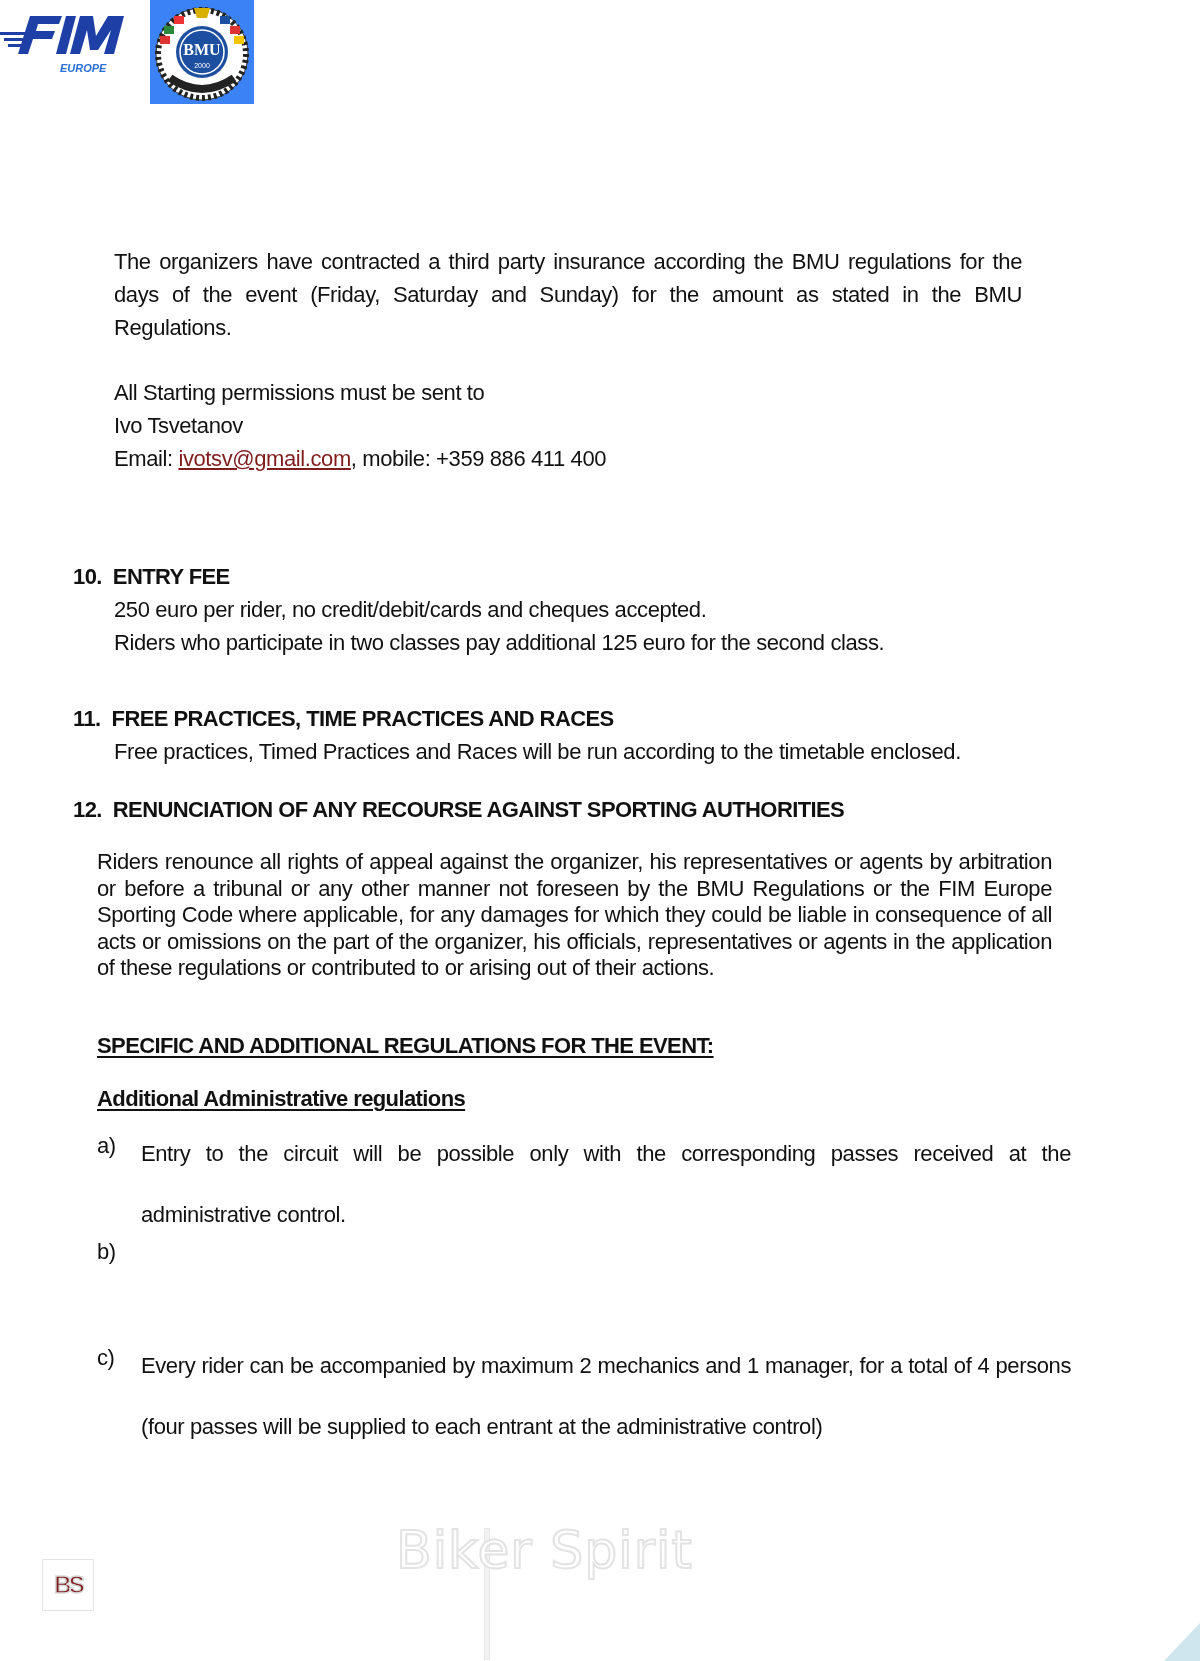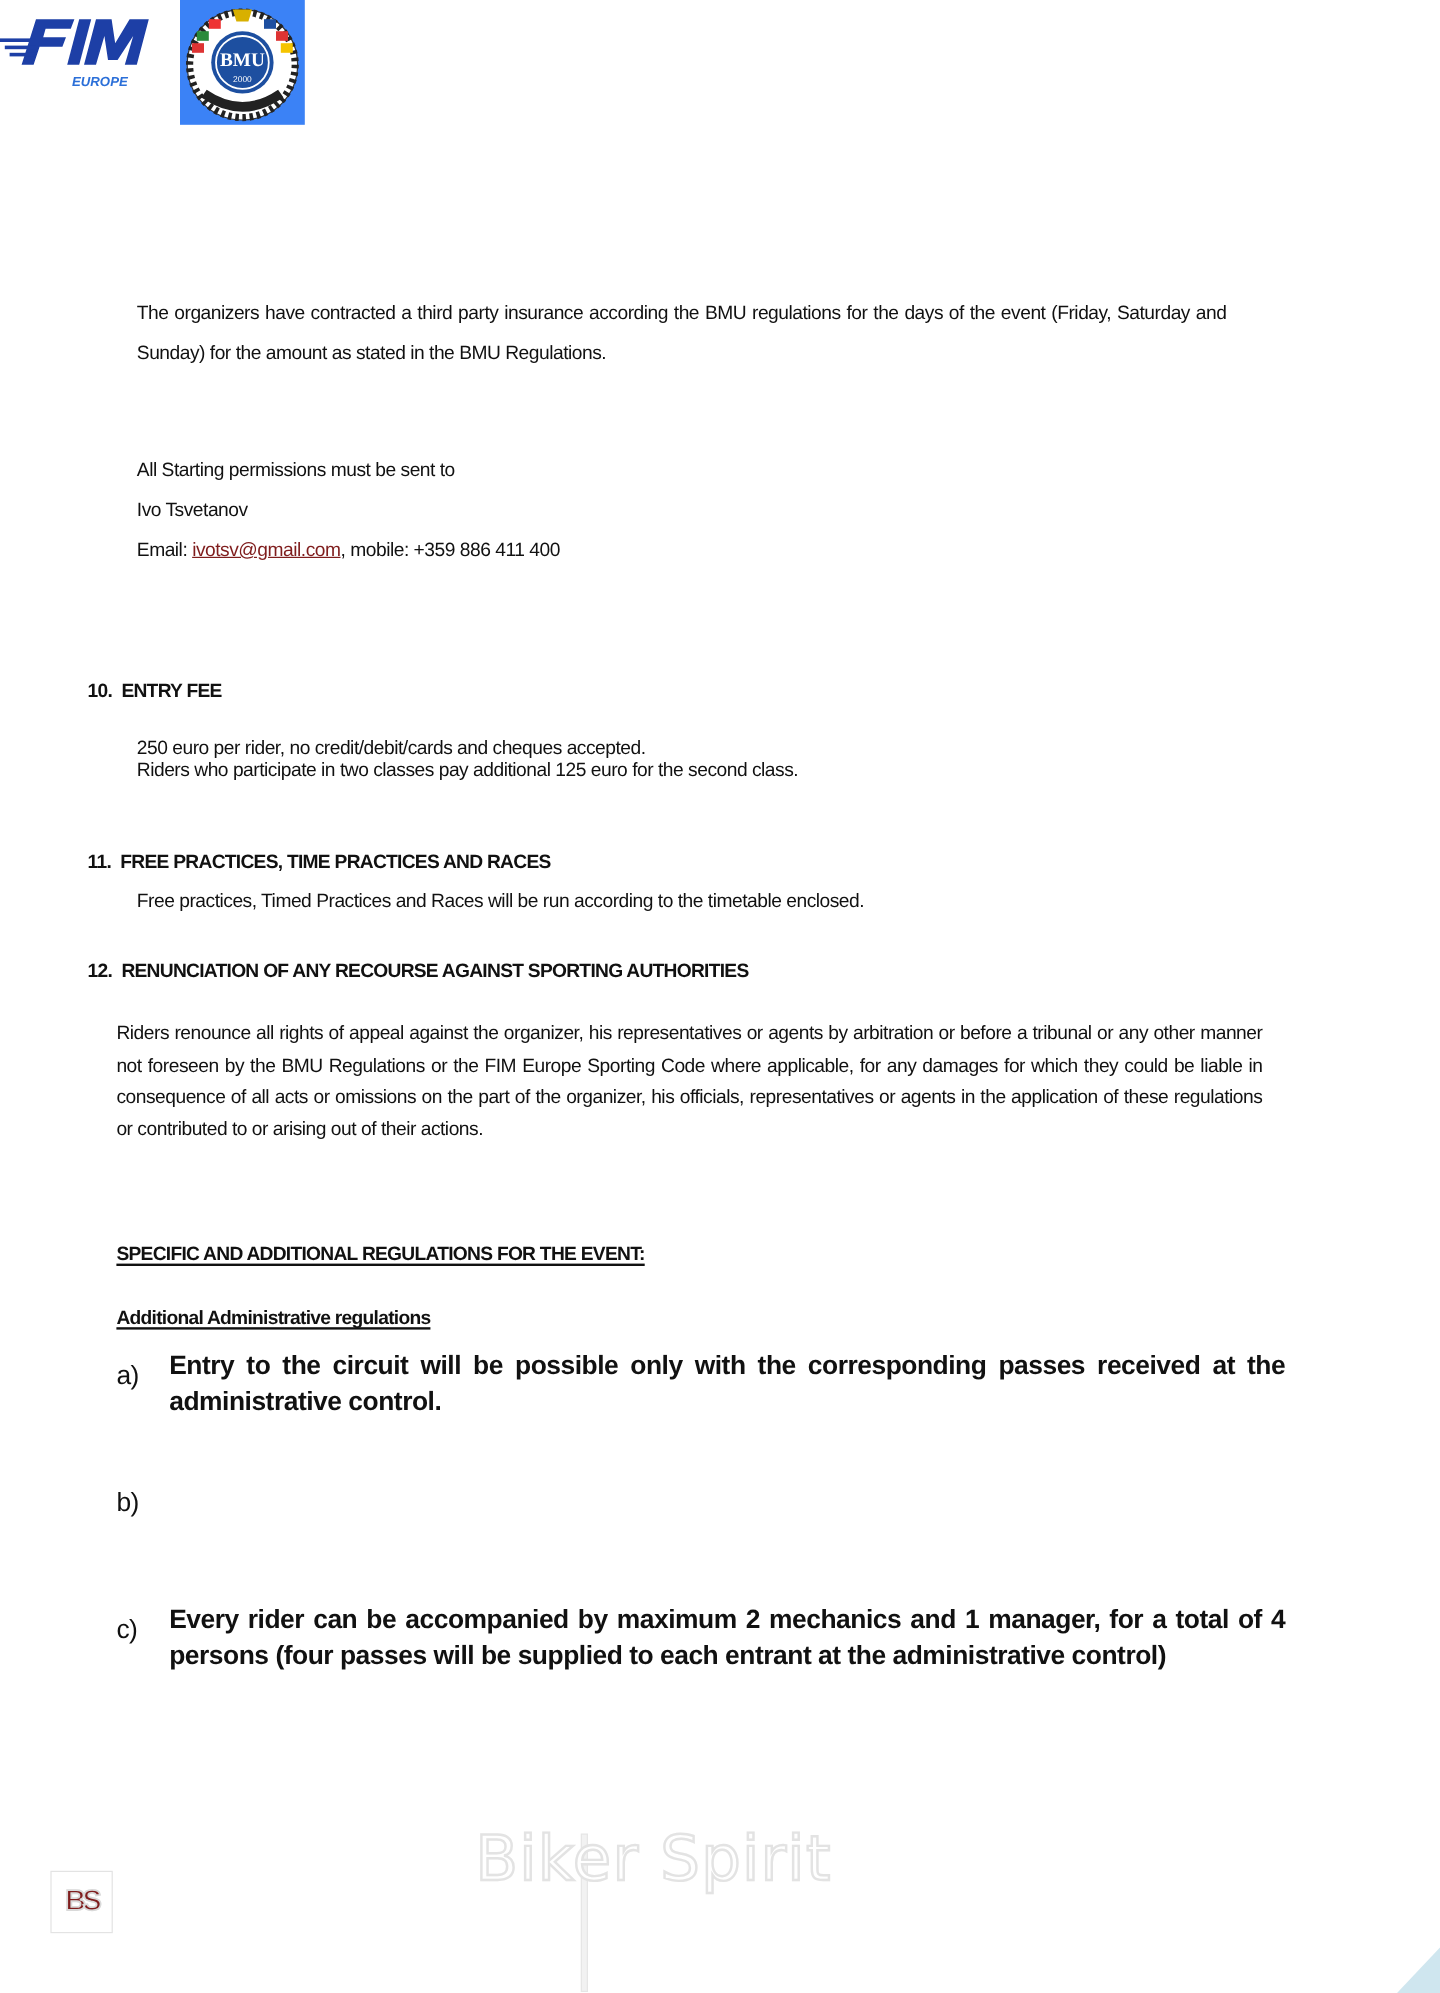--- a/index.html
+++ b/index.html
@@ -5,31 +5,31 @@
     html, body { margin: 0; padding: 0; background: #ffffff; }
     body {
       width: 1200px; height: 1661px; position: relative; overflow: hidden;
       font-family: "Liberation Sans", "DejaVu Sans", sans-serif;
       color: #111111;
     }
     
     .fim-logo { position: absolute; left: 0; top: 10px; width: 128px; height: 68px; text-align: center; }
     .bmu-logo { position: absolute; left: 150px; top: 0; width: 104px; height: 104px; background:#3b82f6; }
     .txt {
-      position: absolute; font-size: 16px; line-height: 33px;
+      position: absolute; font-size: 22px; line-height: 33px;
       letter-spacing: -0.4px; white-space: nowrap;
     }
     .just { white-space: normal; text-align: justify; text-align-last: left; }
     .heading { font-weight: bold; letter-spacing: -0.6px; }
     .u { text-decoration: underline; text-underline-offset: 3px; text-decoration-thickness: 2px; }
     a.link { color: #7f1d1d; }
     .para12 { line-height: 26.5px; }
     .list-item { position: absolute; font-size: 22px; letter-spacing: -0.4px; }
     .list-item .marker { position: absolute; left: 0; top: 0; }
-    .list-item .body { position: absolute; left: 44px; top: 0; width: 984px; line-height: 30px; text-align: justify; text-align-last: left; font-weight: bold; }
+    .list-item .body { position: absolute; left: 44px; top: 0; width: 984px; line-height: 61px; text-align: justify; text-align-last: left; }
     .watermark-logo { position: absolute; left: 396px; top: 1520px; font-size: 52px; color: #ffffff;
       -webkit-text-stroke: 2px #e3e3e3; letter-spacing: 1px; font-family: "DejaVu Sans", sans-serif; }
     .wm-line { position: absolute; left: 484px; top: 1528px; width: 4px; height: 130px; background:#f2f2f2; border:1px solid #e6e6e6; }
     .bs-mark { position: absolute; left: 42px; top: 1559px; width: 50px; height: 50px; border: 1px solid #e3e3e3;
       font-size: 24px; font-weight: bold; color: #7f1d1d; -webkit-text-stroke: 1.5px #d9d9d9; text-align:center; line-height: 50px; letter-spacing: -3px; }
     .corner { position: absolute; right: 0; bottom: 0; width: 0; height: 0;
       border-left: 36px solid transparent; border-bottom: 38px solid #cfe6ef; }
   </style>
 </head>
 <body>
@@ -71,21 +71,21 @@
 
 <div class="txt" style="left:114px; top:376px;">All Starting permissions must be sent to</div>
 <div class="txt" style="left:114px; top:409px;">Ivo Tsvetanov</div>
 <div class="txt" style="left:114px; top:442px;">
   <span>Email: </span><a class="link" href="mailto:ivotsv@gmail.com">ivotsv@gmail.com</a><span>, mobile: +359 886 411 400</span>
 </div>
 
 <div class="txt heading" style="left:73px; top:560px;">
   <span>10.</span>&nbsp;&nbsp;<span>ENTRY FEE</span>
 </div>
-<div class="txt" style="left:114px; top:593px;margin-top:14px;">250 euro per rider, no credit/debit/cards and cheques accepted.</div>
+<div class="txt" style="left:114px; top:593px;">250 euro per rider, no credit/debit/cards and cheques accepted.</div>
 <div class="txt" style="left:114px; top:626px;">Riders who participate in two classes pay additional 125 euro for the second class.</div>
 
 <div class="txt heading" style="left:73px; top:702px;text-align:right;">
   <span>11.</span>&nbsp;&nbsp;<span>FREE PRACTICES, TIME PRACTICES AND RACES</span>
 </div>
 <div class="txt" style="left:114px; top:735px;">Free practices, Timed Practices and Races will be run according to the timetable enclosed.</div>
 
 <div class="txt heading" style="left:73px; top:793px;">
   <span>12.</span>&nbsp;&nbsp;<span>RENUNCIATION OF ANY RECOURSE AGAINST SPORTING AUTHORITIES</span>
 </div>

